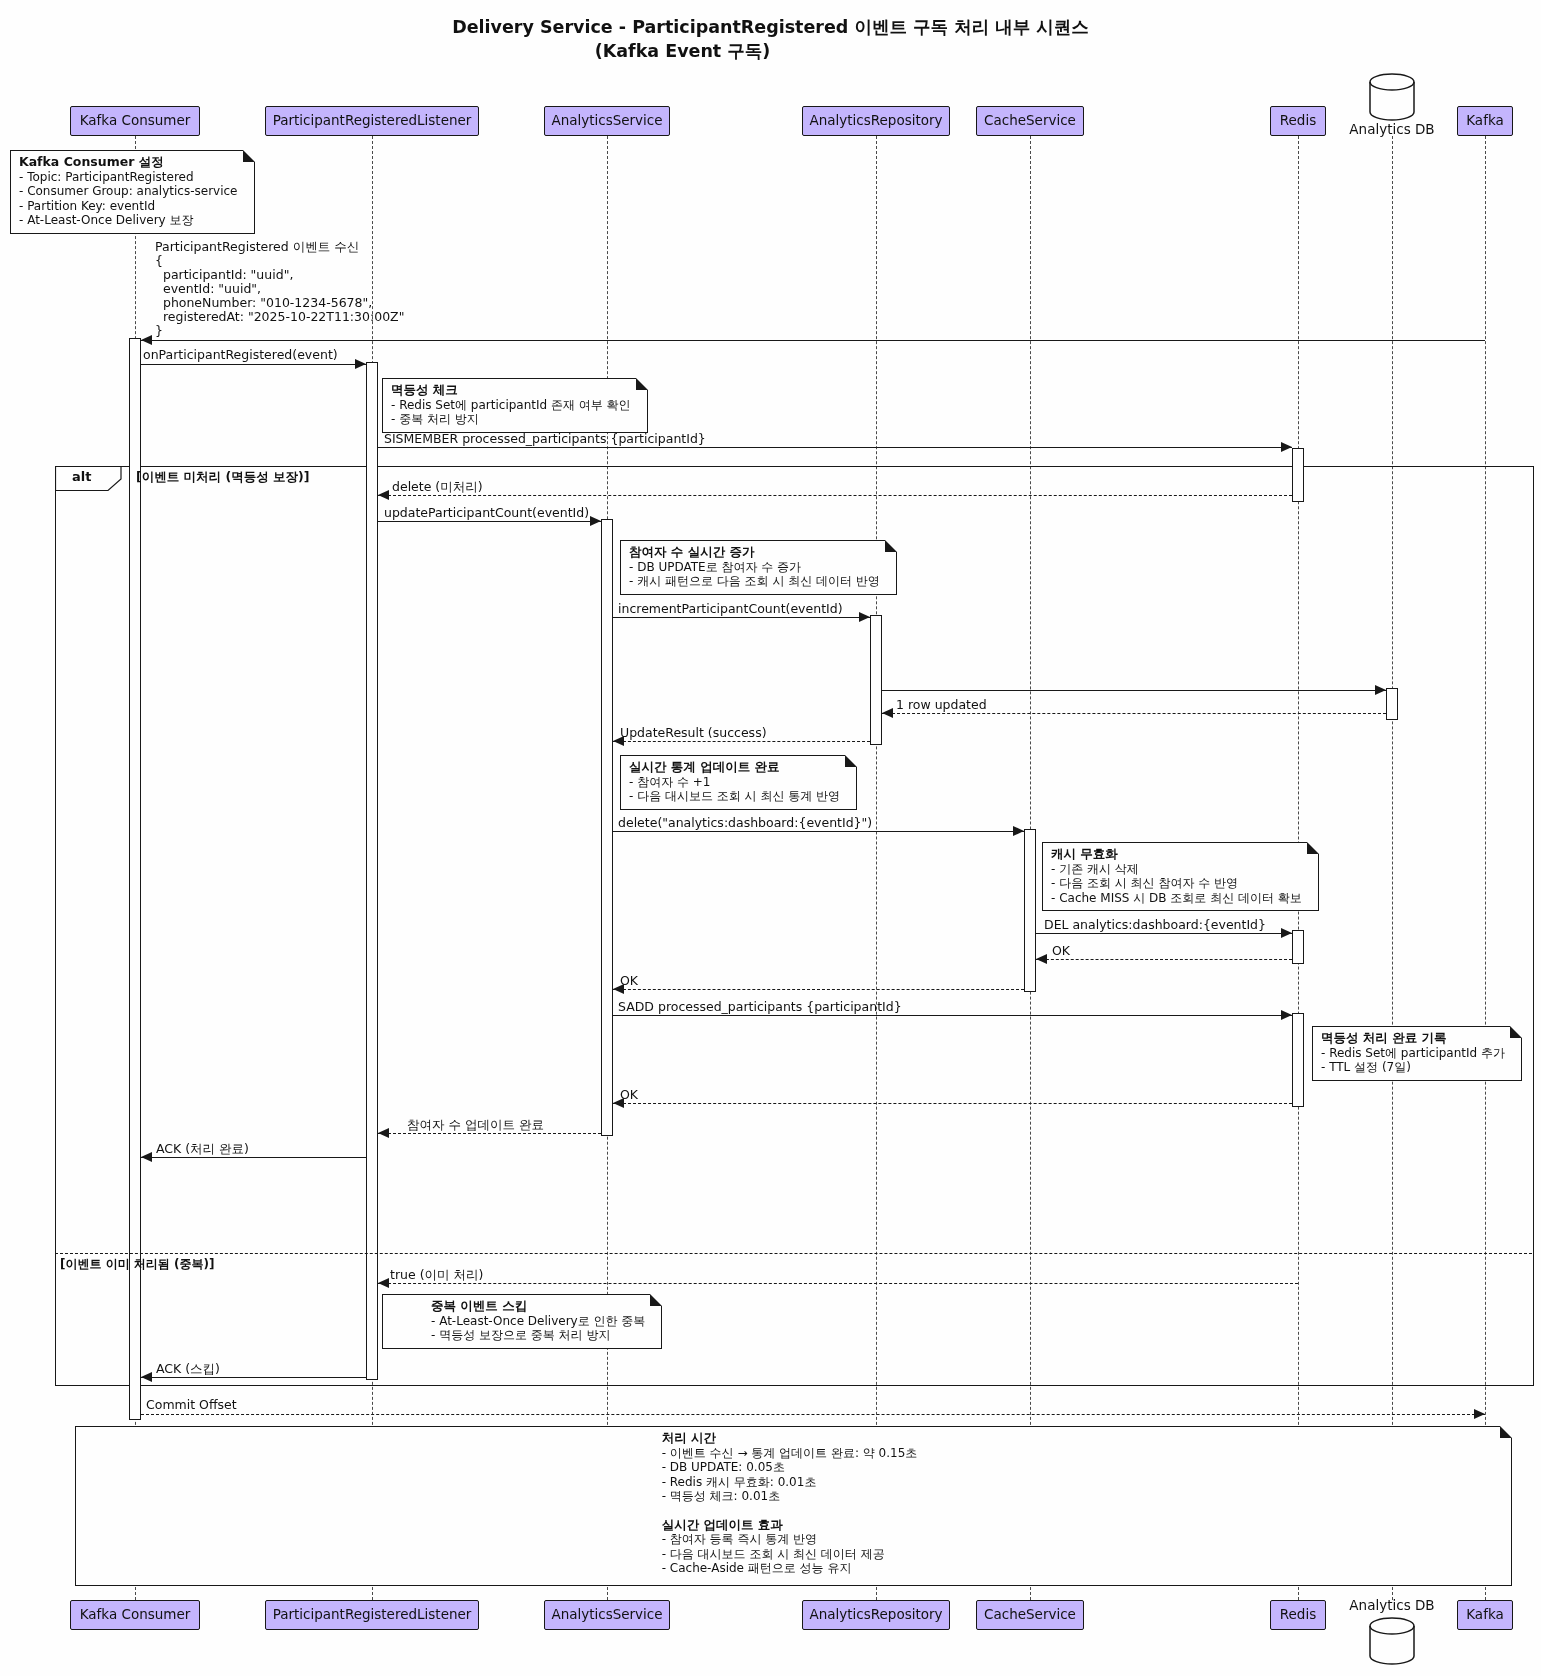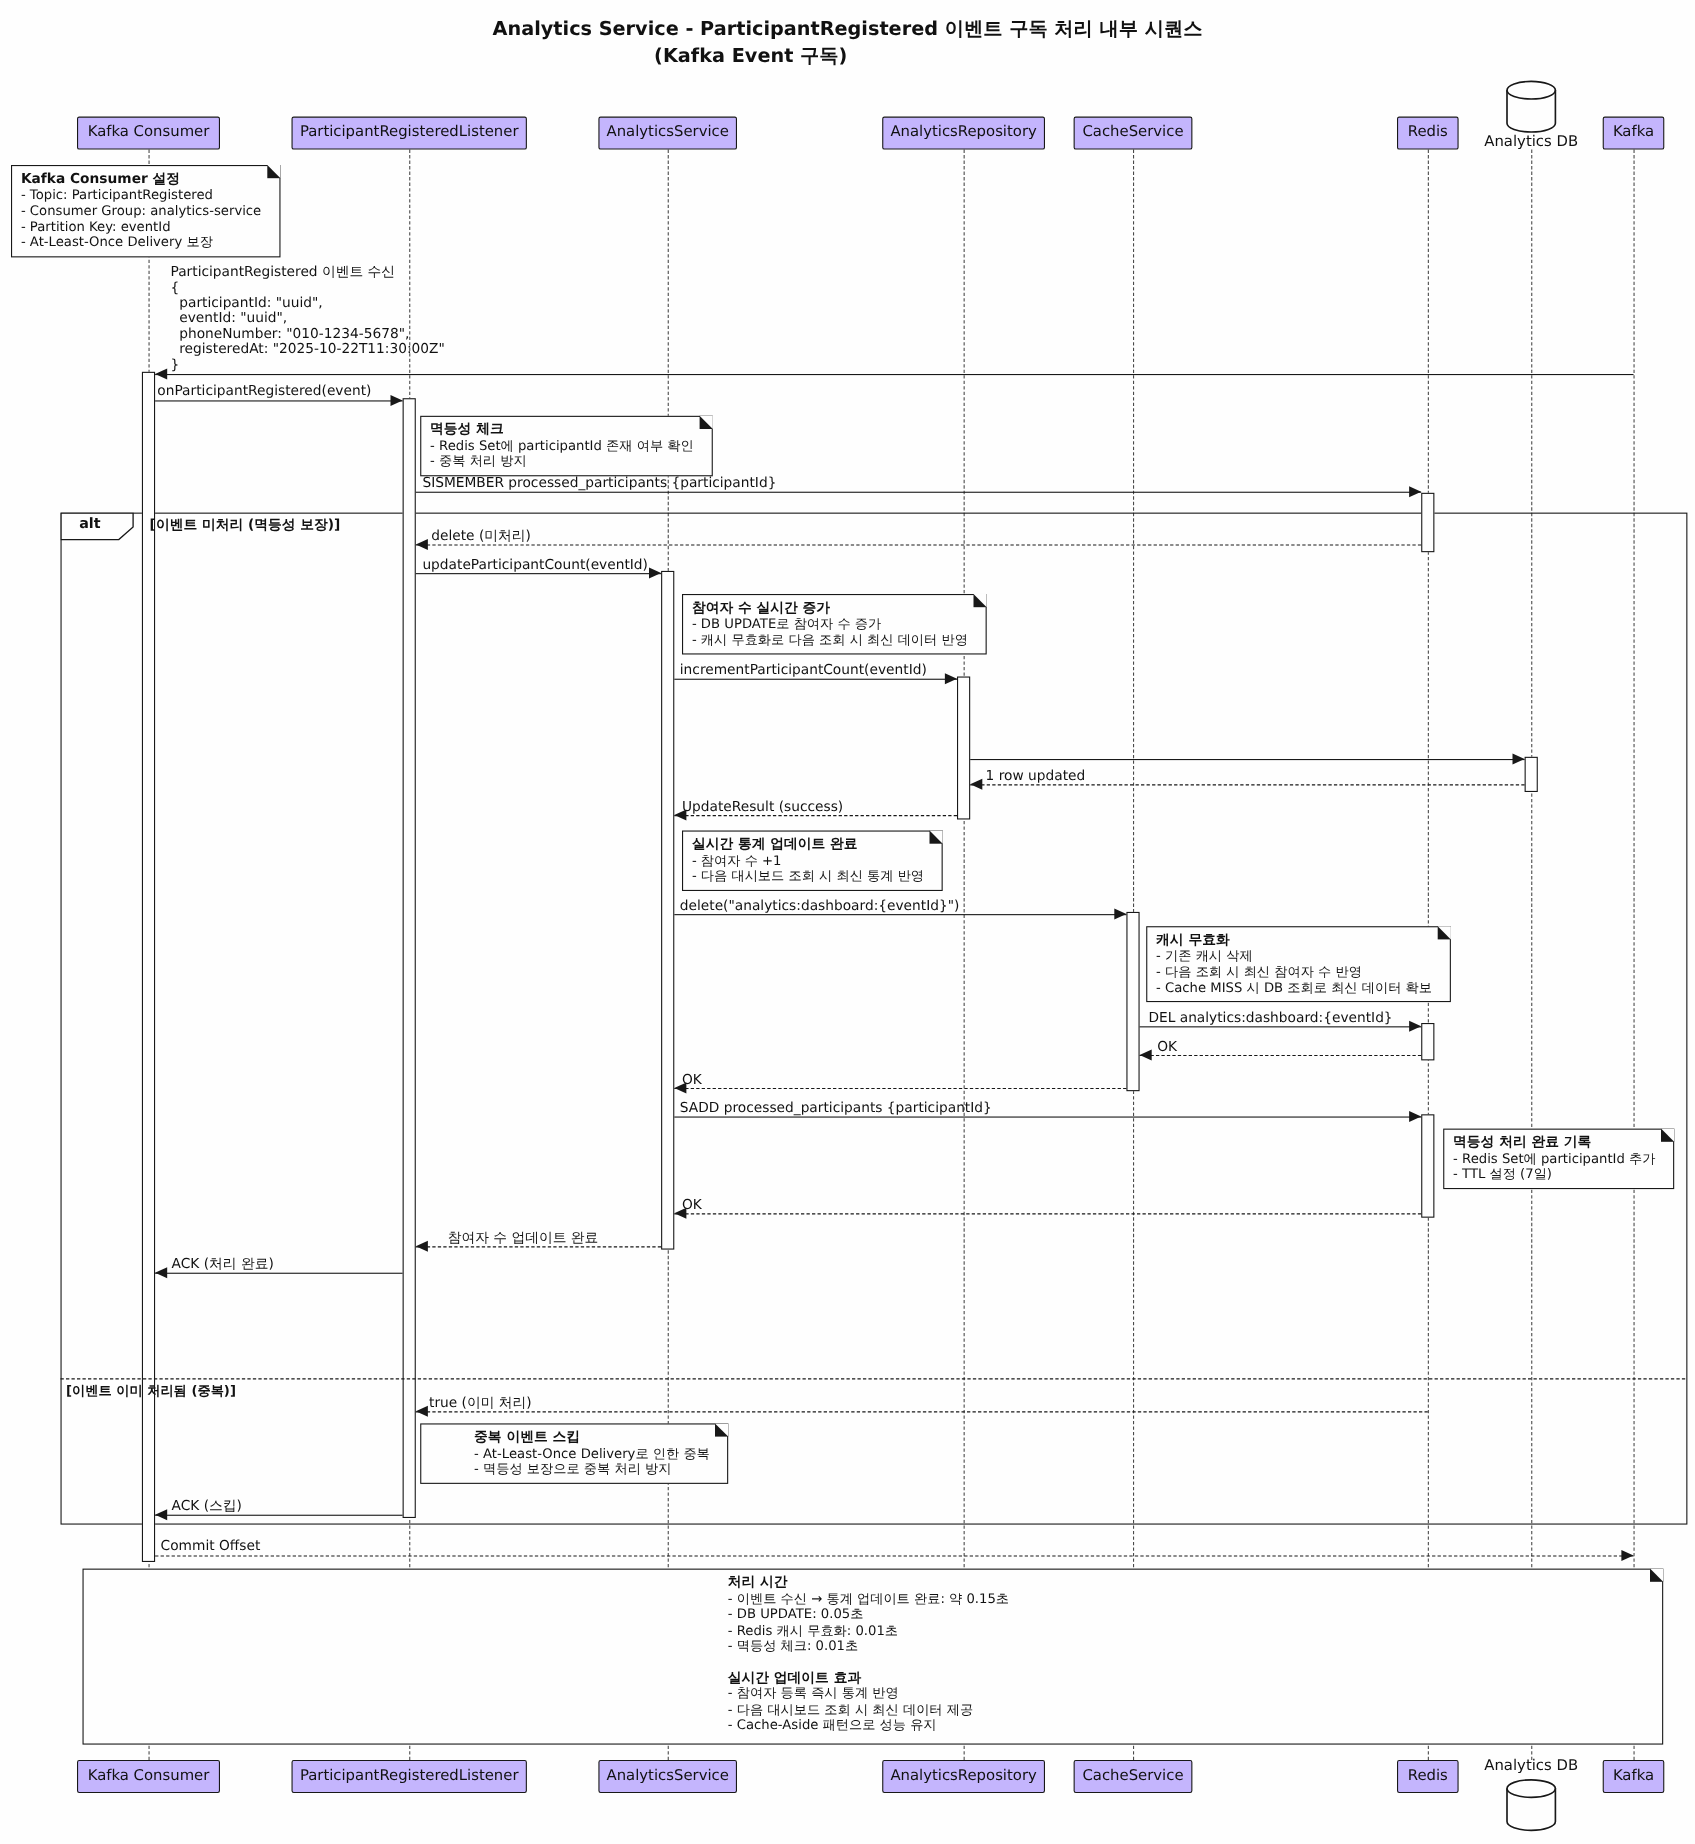--- a/index.html
+++ b/index.html
@@ -25,21 +25,21 @@
   .note-body{white-space:pre;}
   .frame{position:absolute;border:1px solid #181818;z-index:2;}
   .cyl{z-index:6;position:absolute;}
   .center-block{width:max-content;margin:0 auto;text-align:left;}
 </style>
 </head>
 <body>
 
 <div class="stage">
 
-  <div class="lbl b" style="left:0;top:16px;width:1541px;text-align:center;font-size:17.5px;line-height:22px;">Analytics Service - ParticipantRegistered 이벤트 구독 처리 내부 시퀀스</div>
+  <div class="lbl b" style="left:0;top:16px;width:1541px;text-align:center;font-size:17.5px;line-height:22px;">Delivery Service - ParticipantRegistered 이벤트 구독 처리 내부 시퀀스</div>
   <div class="lbl b" style="left:0;top:40px;width:1365px;text-align:center;font-size:17.5px;line-height:22px;">(Kafka Event 구독)</div>
 
   <div class="ll" style="left:135px;top:136px;height:1464px;"></div>
   <div class="ll" style="left:372px;top:136px;height:1464px;"></div>
   <div class="ll" style="left:607px;top:136px;height:1464px;"></div>
   <div class="ll" style="left:876px;top:136px;height:1464px;"></div>
   <div class="ll" style="left:1030px;top:136px;height:1464px;"></div>
   <div class="ll" style="left:1298px;top:136px;height:1464px;"></div>
   <div class="ll" style="left:1392px;top:136px;height:1464px;"></div>
   <div class="ll" style="left:1485px;top:136px;height:1464px;"></div>
@@ -156,21 +156,21 @@
 - At-Least-Once Delivery 보장</div>
   </div>
   <div class="note" style="left:382px;top:378px;">
     <div class="note-title">멱등성 체크</div>
     <div class="note-body">- Redis Set에 participantId 존재 여부 확인
 - 중복 처리 방지</div>
   </div>
   <div class="note" style="left:620px;top:540px;">
     <div class="note-title">참여자 수 실시간 증가</div>
     <div class="note-body">- DB UPDATE로 참여자 수 증가
-- 캐시 무효화로 다음 조회 시 최신 데이터 반영</div>
+- 캐시 패턴으로 다음 조회 시 최신 데이터 반영</div>
   </div>
   <div class="note" style="left:620px;top:755px;">
     <div class="note-title">실시간 통계 업데이트 완료</div>
     <div class="note-body">- 참여자 수 +1
 - 다음 대시보드 조회 시 최신 통계 반영</div>
   </div>
   <div class="note" style="left:1042px;top:842px;">
     <div class="note-title">캐시 무효화</div>
     <div class="note-body">- 기존 캐시 삭제
 - 다음 조회 시 최신 참여자 수 반영

